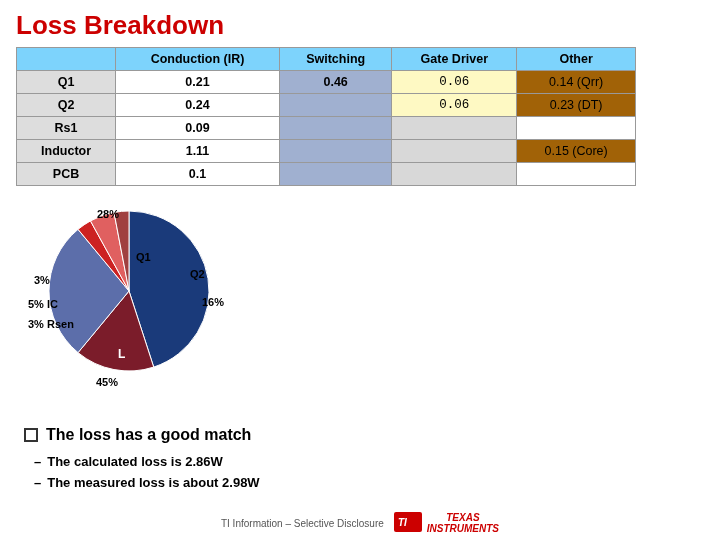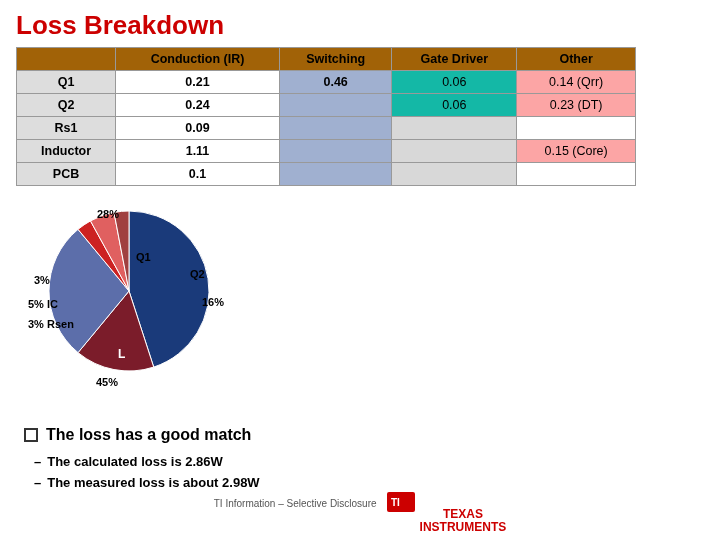--- a/index.html
+++ b/index.html
@@ -32,41 +32,42 @@
       width: 620px;
       margin-bottom: 10px;
       font-size: 12.5px;
     }
     .loss-table th, .loss-table td {
       border: 1px solid #999;
       padding: 4px 8px;
       text-align: center;
     }
     .loss-table th {
-      background: #a16207;
+      background: #7dd3fc;
       font-weight: bold;
     }
     .loss-table td.row-label {
       background: #ddd;
       font-weight: bold;
       text-align: center;
     }
     .loss-table td.conduction-val {
       background: #fff;
       font-weight: bold;
     }
     .loss-table td.switching-val-text {
       background: #a0b0d0;
       font-weight: bold;
     }
     .loss-table td.gatedriver-val-text {
-      background: #14b8a6;
+      background: #fef9c3;
+      font-family: Liberation Mono, monospace;
     }
     .loss-table td.other-val {
-      background: #fca5a5;
+      background: #a16207;
     }
     .loss-table td.empty-switch {
       background: #a0b0d0;
     }
     .loss-table td.empty-gate {
       background: #d8d8d8;
     }
     .loss-table td.empty-other {
       background: #fff;
     }
@@ -137,25 +138,26 @@
       font-size: 10px;
       color: #555;
       display: flex;
       justify-content: center;
       align-items: center;
       gap: 10px;
     }
 
     .ti-logo {
       display: inline-flex;
-      align-items: center;
+      align-items: flex-start;
       gap: 3px;
       color: #c00;
       font-weight: bold;
       font-size: 10px;
+      font-style: italic;
     }
   </style>
 </head>
 <body>
 
 <div id="page-title">Loss Breakdown</div>
 
 <div class="content-area">
 
   <table class="loss-table">
@@ -255,15 +257,15 @@
   </div>
 </div>
 
 <div class="footer">
   <span>TI Information – Selective Disclosure</span>
   <span class="ti-logo">
     <svg width="30" height="22" viewBox="0 0 30 22">
       <rect x="0" y="0" width="28" height="20" rx="2" fill="#c00"></rect>
       <text x="4" y="14" font-size="10" fill="white" font-weight="bold">TI</text>
     </svg>
-    <span style="color:#c00; font-size:12px; font-weight:bold; line-height:1.1;margin-top:35px;">TEXAS<br>INSTRUMENTS</span>
+    <span style="color:#c00; font-size:10px; font-weight:bold; line-height:1.1;">TEXAS<br>INSTRUMENTS</span>
   </span>
 </div>
 
 </body></html>

